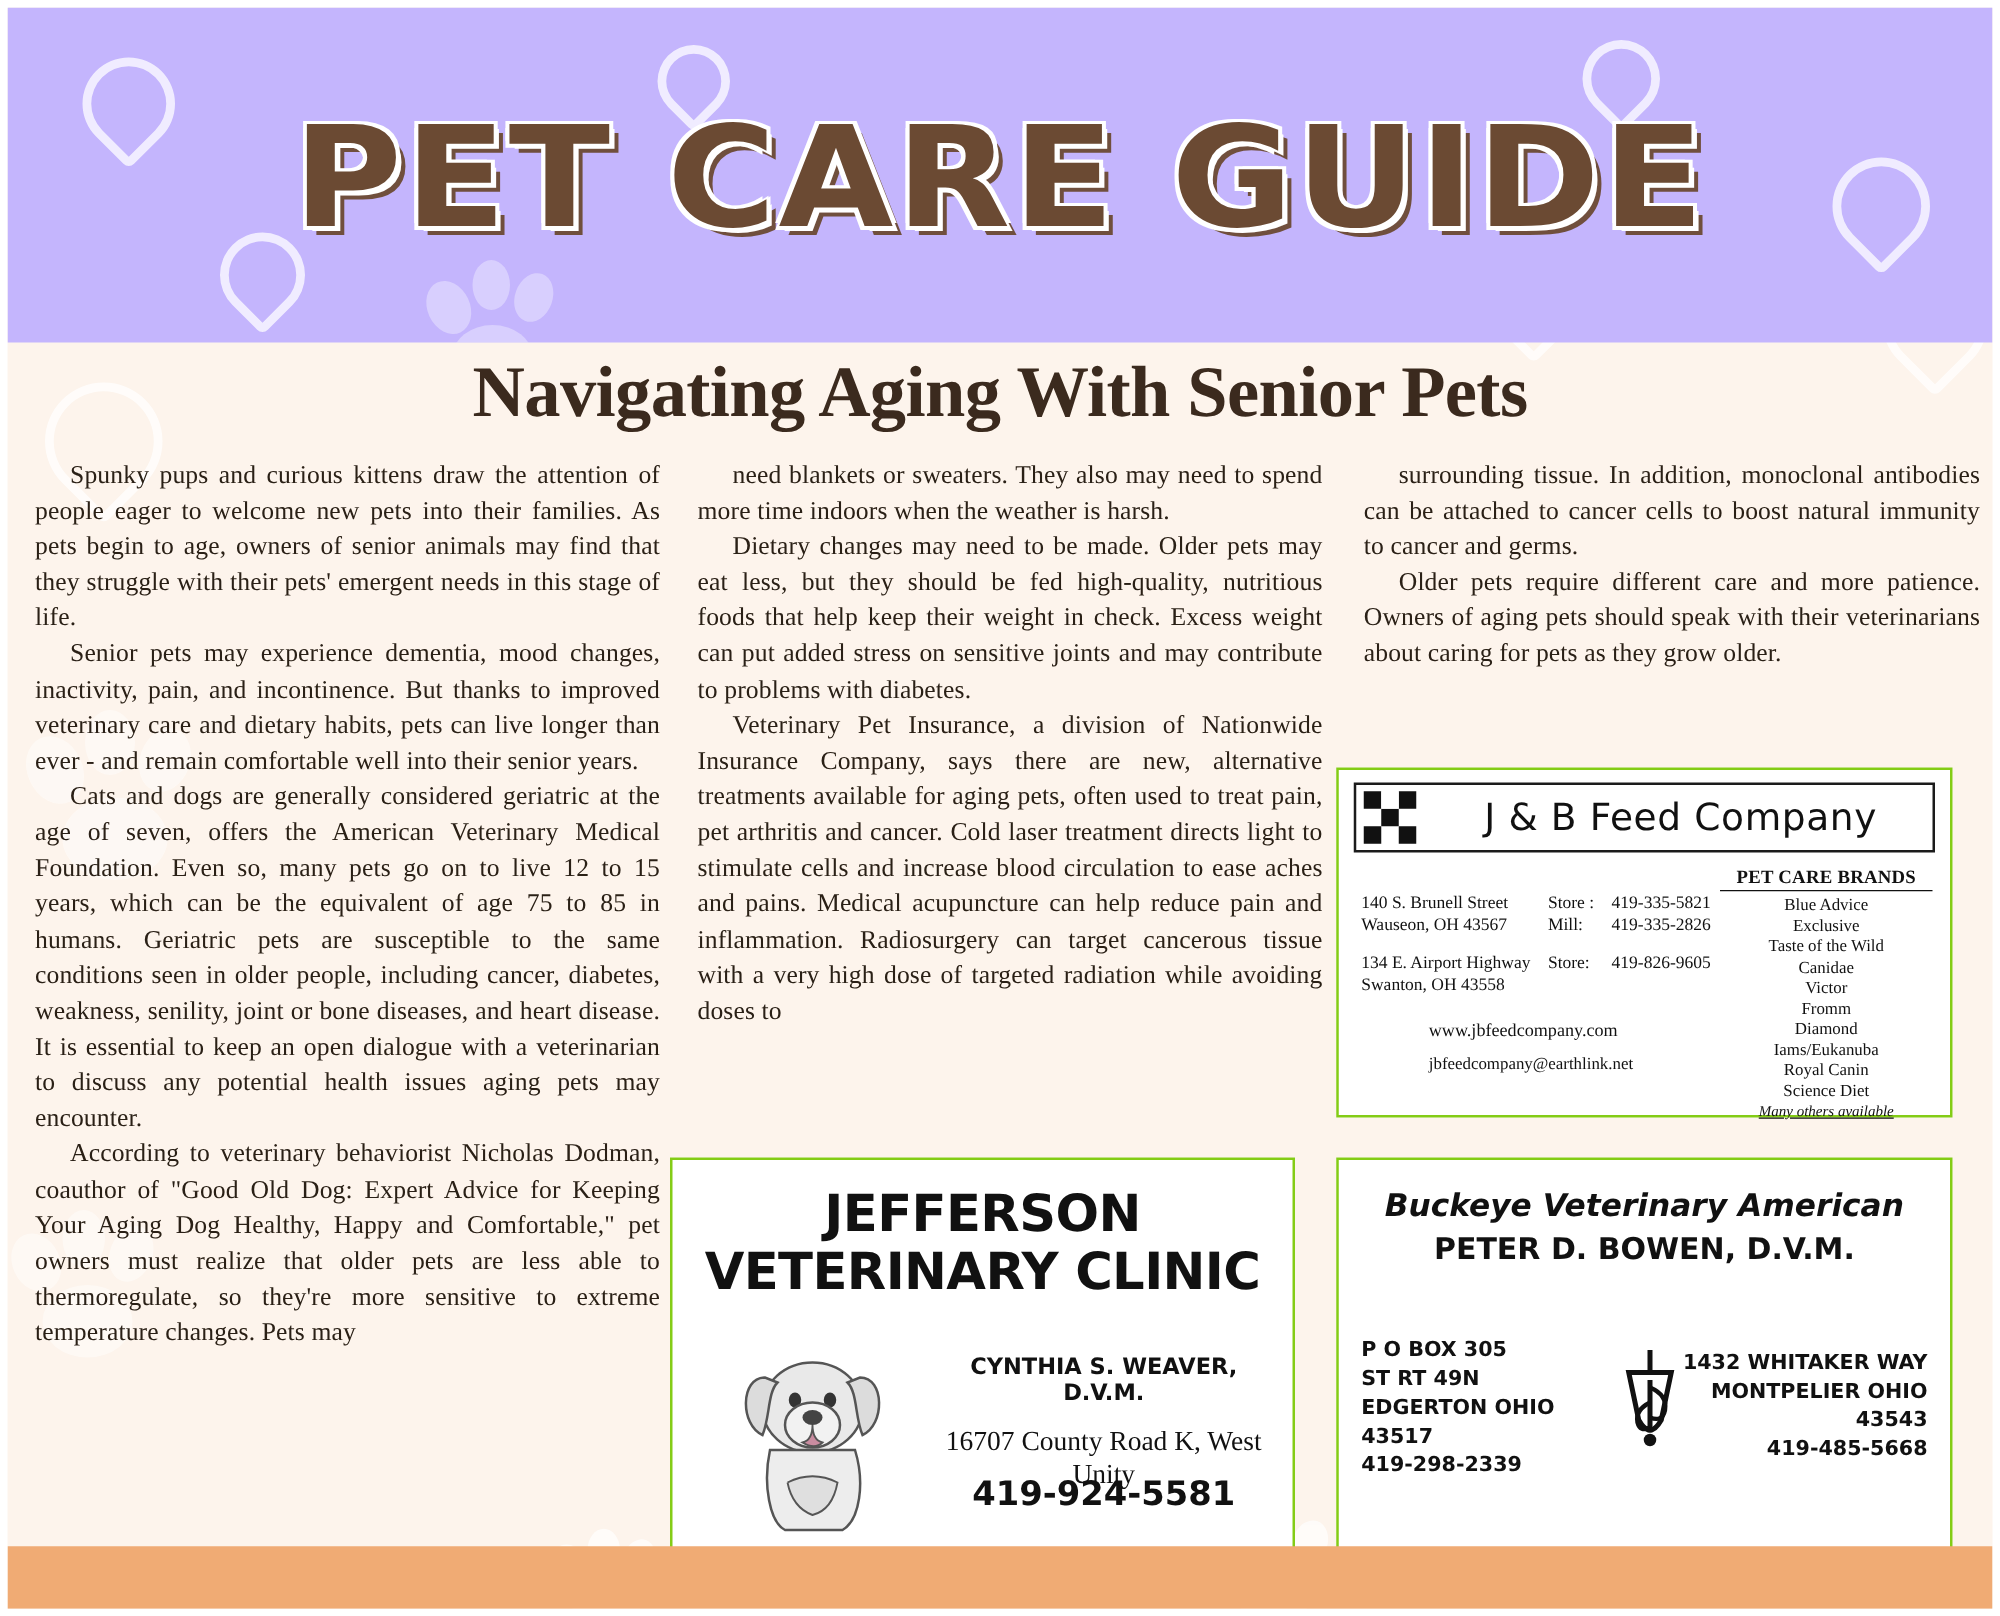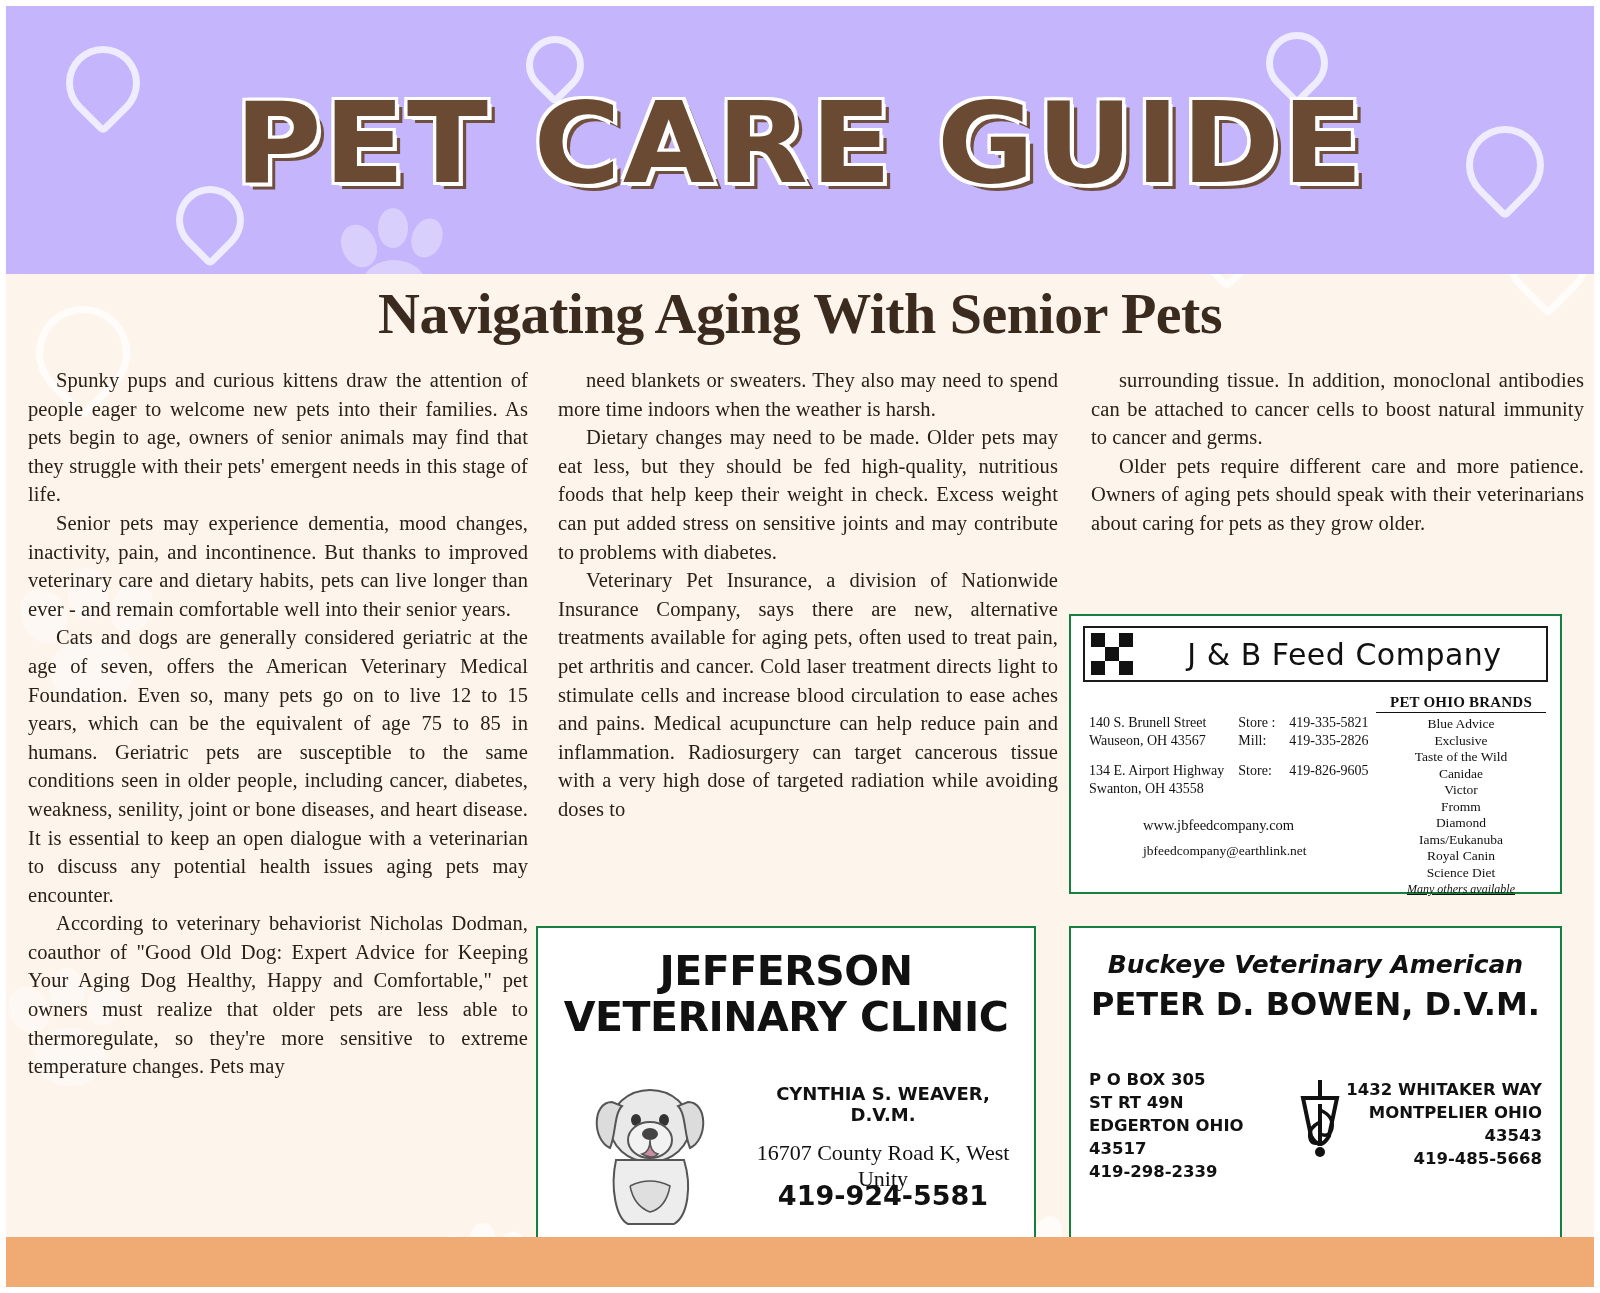--- a/index.html
+++ b/index.html
@@ -110,21 +110,21 @@
     text-indent: 28px;
   }
   .col1 { left: 0px;   width: 500px; }
   .col2 { left: 530px; width: 500px; }
   .col3 { left: 1063px; width: 493px; }
 
   
   .ad {
     position: absolute;
     background: #ffffff;
-    border: 2px solid #15803d;
+    border: 2px solid #84cc16;
     box-sizing: border-box;
   }
   .ad-jb {
     left: 1063px;
     top: 608px;
     width: 493px;
     height: 280px;
     padding: 10px 12px;
   }
   .jb-top {
@@ -279,21 +279,21 @@
     font-style: italic;
     font-weight: bold;
     font-size: 25px;
     color: #111;
     margin-top: 12px;
   }
   .bk-sub {
     text-align: center;
     font-family: "DejaVu Sans", sans-serif;
     font-weight: bold;
-    font-size: 32px;
+    font-size: 24px;
     color: #111;
     margin-top: 6px;
   }
   .bk-left {
     position: absolute;
     left: 18px;
     top: 140px;
     font-family: "DejaVu Sans", sans-serif;
     font-weight: bold;
     font-size: 16.5px;
@@ -455,21 +455,21 @@
         </tr>
       </tbody>
         </table>
     </div>
 
     <div class="jb-web">
       <div>www.jbfeedcompany.com</div>
       <div style="font-size:13.5px;">jbfeedcompany@earthlink.net</div>
     </div>
 
-    <div class="jb-brands-title">PET OHIO BRANDS</div>
+    <div class="jb-brands-title">PET CARE BRANDS</div>
     <div class="jb-brands">
       <div>Blue Advice</div>
       <div>Exclusive</div>
       <div>Taste of the Wild</div>
       <div>Canidae</div>
       <div>Victor</div>
       <div>Fromm</div>
       <div>Diamond</div>
       <div>Iams/Eukanuba</div>
       <div>Royal Canin</div>

